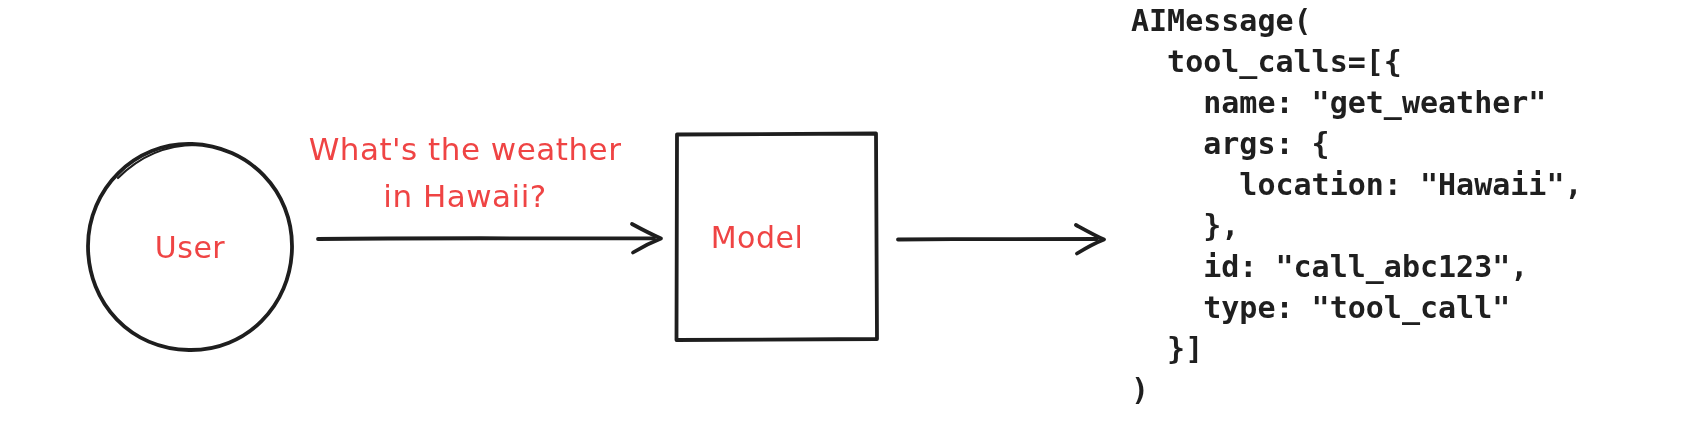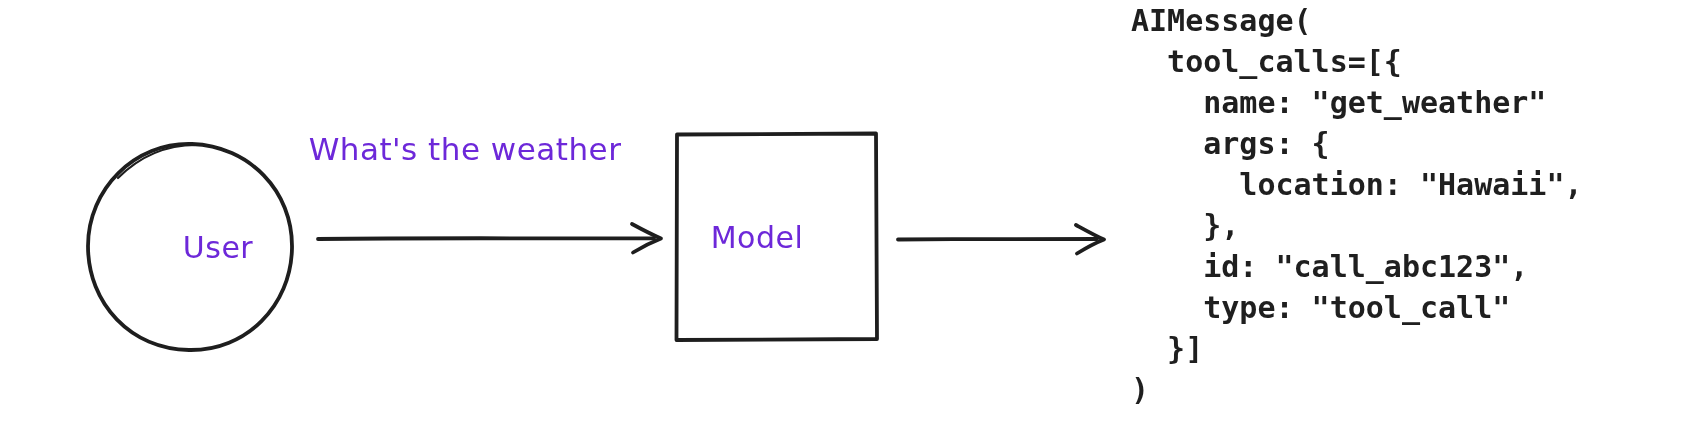--- a/index.html
+++ b/index.html
@@ -19,34 +19,33 @@
   }
   svg.shapes {
     position: absolute;
     left: 0;
     top: 0;
     width: 1684px;
     height: 432px;
   }
   .hand-text {
     position: absolute;
-    color: #6d28d9;
+    color: #ef4444;
     font-family: "DejaVu Sans", sans-serif;
     letter-spacing: 0.5px;
     white-space: nowrap;
   }
   .node-label {
     font-size: 30px;
     text-align: center;
   }
   .user-label {
     left: 90px;
     top: 230px;
     width: 200px;
-    padding-left: 28px;
   }
   .model-label {
     left: 676px;
     top: 220px;
     width: 162px;
   }
   .arrow-label {
     left: 290px;
     top: 126px;
     width: 350px;
@@ -89,20 +88,21 @@
 
       <path d="M 898,239.5 C 965,238.8 1035,239.4 1097,239"></path>
       <path d="M 1076,225 C 1087,231 1096,236 1104,239.5 C 1095,243 1086,248 1077,253.5"></path>
     </g>
   </svg>
 
   <div class="hand-text node-label user-label">User</div>
 
   <div class="hand-text arrow-label">
     <div>What's the weather</div>
+    <div>in Hawaii?</div>
   </div>
 
   <div class="hand-text node-label model-label">Model</div>
 
   <pre class="code-block">AIMessage(
   tool_calls=[{
     name: "get_weather"
     args: {
       location: "Hawaii",
     },

